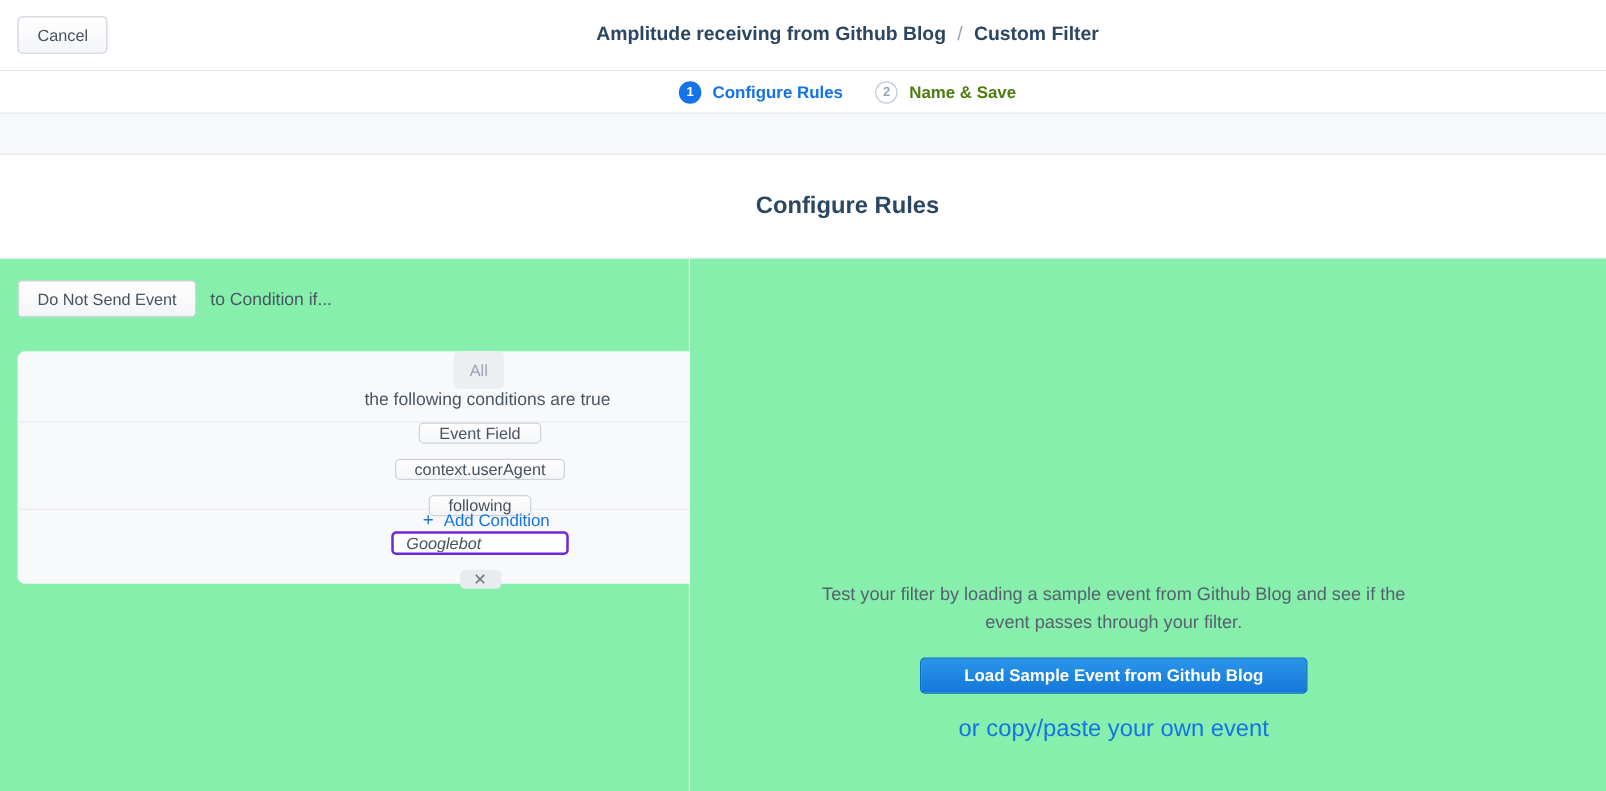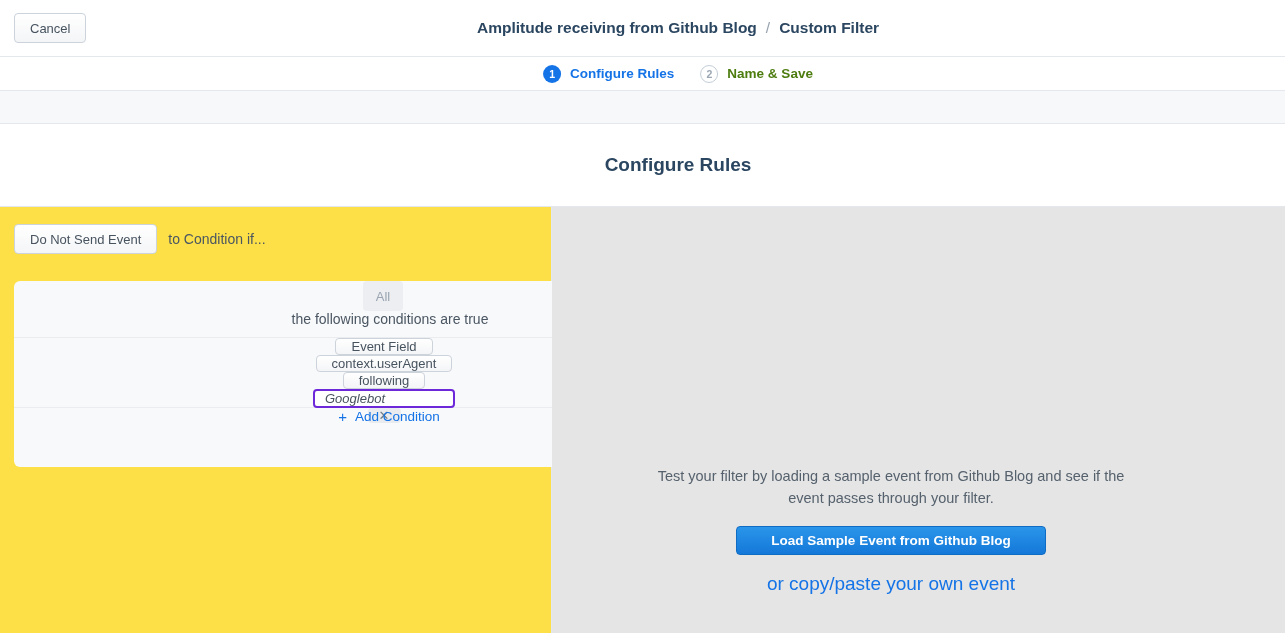--- a/index.html
+++ b/index.html
@@ -100,21 +100,21 @@
     font-size:19px;
     font-weight:700;
     color:#2b4660;
     white-space:nowrap;
   }
 
   
   .main { display:flex; height:426px; }
   .left-panel {
     width:552px;
-    background:#fde047;
+    background:#86efac;
     border-right:1px solid #e4e7ec;
     padding:17px 14px 0 14px;
   }
   .action-row { display:flex; align-items:center; margin-bottom:27px; }
   .action-suffix { font-size:14px; color:#4a5662; margin-left:11px; }
 
   .rules-panel {
     width:647px;
     background:#f8f9fb;
     border-radius:6px;
@@ -125,21 +125,21 @@
     display:inline-flex; align-items:center; justify-content:center;
     height:30px; padding:0 13px;
     background:#eceef2;
     border-radius:4px;
     font-size:13px;
     color:#9aa5b1;
     cursor:pointer;
   }
   .group-suffix { font-size:14px; color:#4a5662; margin-left:14px; }
 
-  .rules-row.condition { height:70px; padding-left:93px; }
+  .rules-row.condition { height:70px; padding-left:93px; gap:12px; }
   .value-input {
     height:32px; width:142px;
     border:2px solid #6d28d9;
     border-radius:4px;
     padding:0 10px;
     font-size:13px;
     color:#47535f;
     background:#fff;
     font-family:"Liberation Sans", sans-serif;
     outline:none;
@@ -163,21 +163,21 @@
     font-size:13.5px;
     font-weight:500;
     cursor:pointer;
     text-decoration:none;
   }
   .add-condition .plus { font-size:15px; font-weight:400; }
 
   .right-panel {
     position:relative;
     flex:1;
-    background:#e5e5e5;
+    background:#86efac;
   }
   .test-block {
     position:absolute;
     left:339px;
     top:259px;
     transform:translateX(-50%);
     width:510px;
     display:flex;
     flex-direction:column;
     align-items:center;

